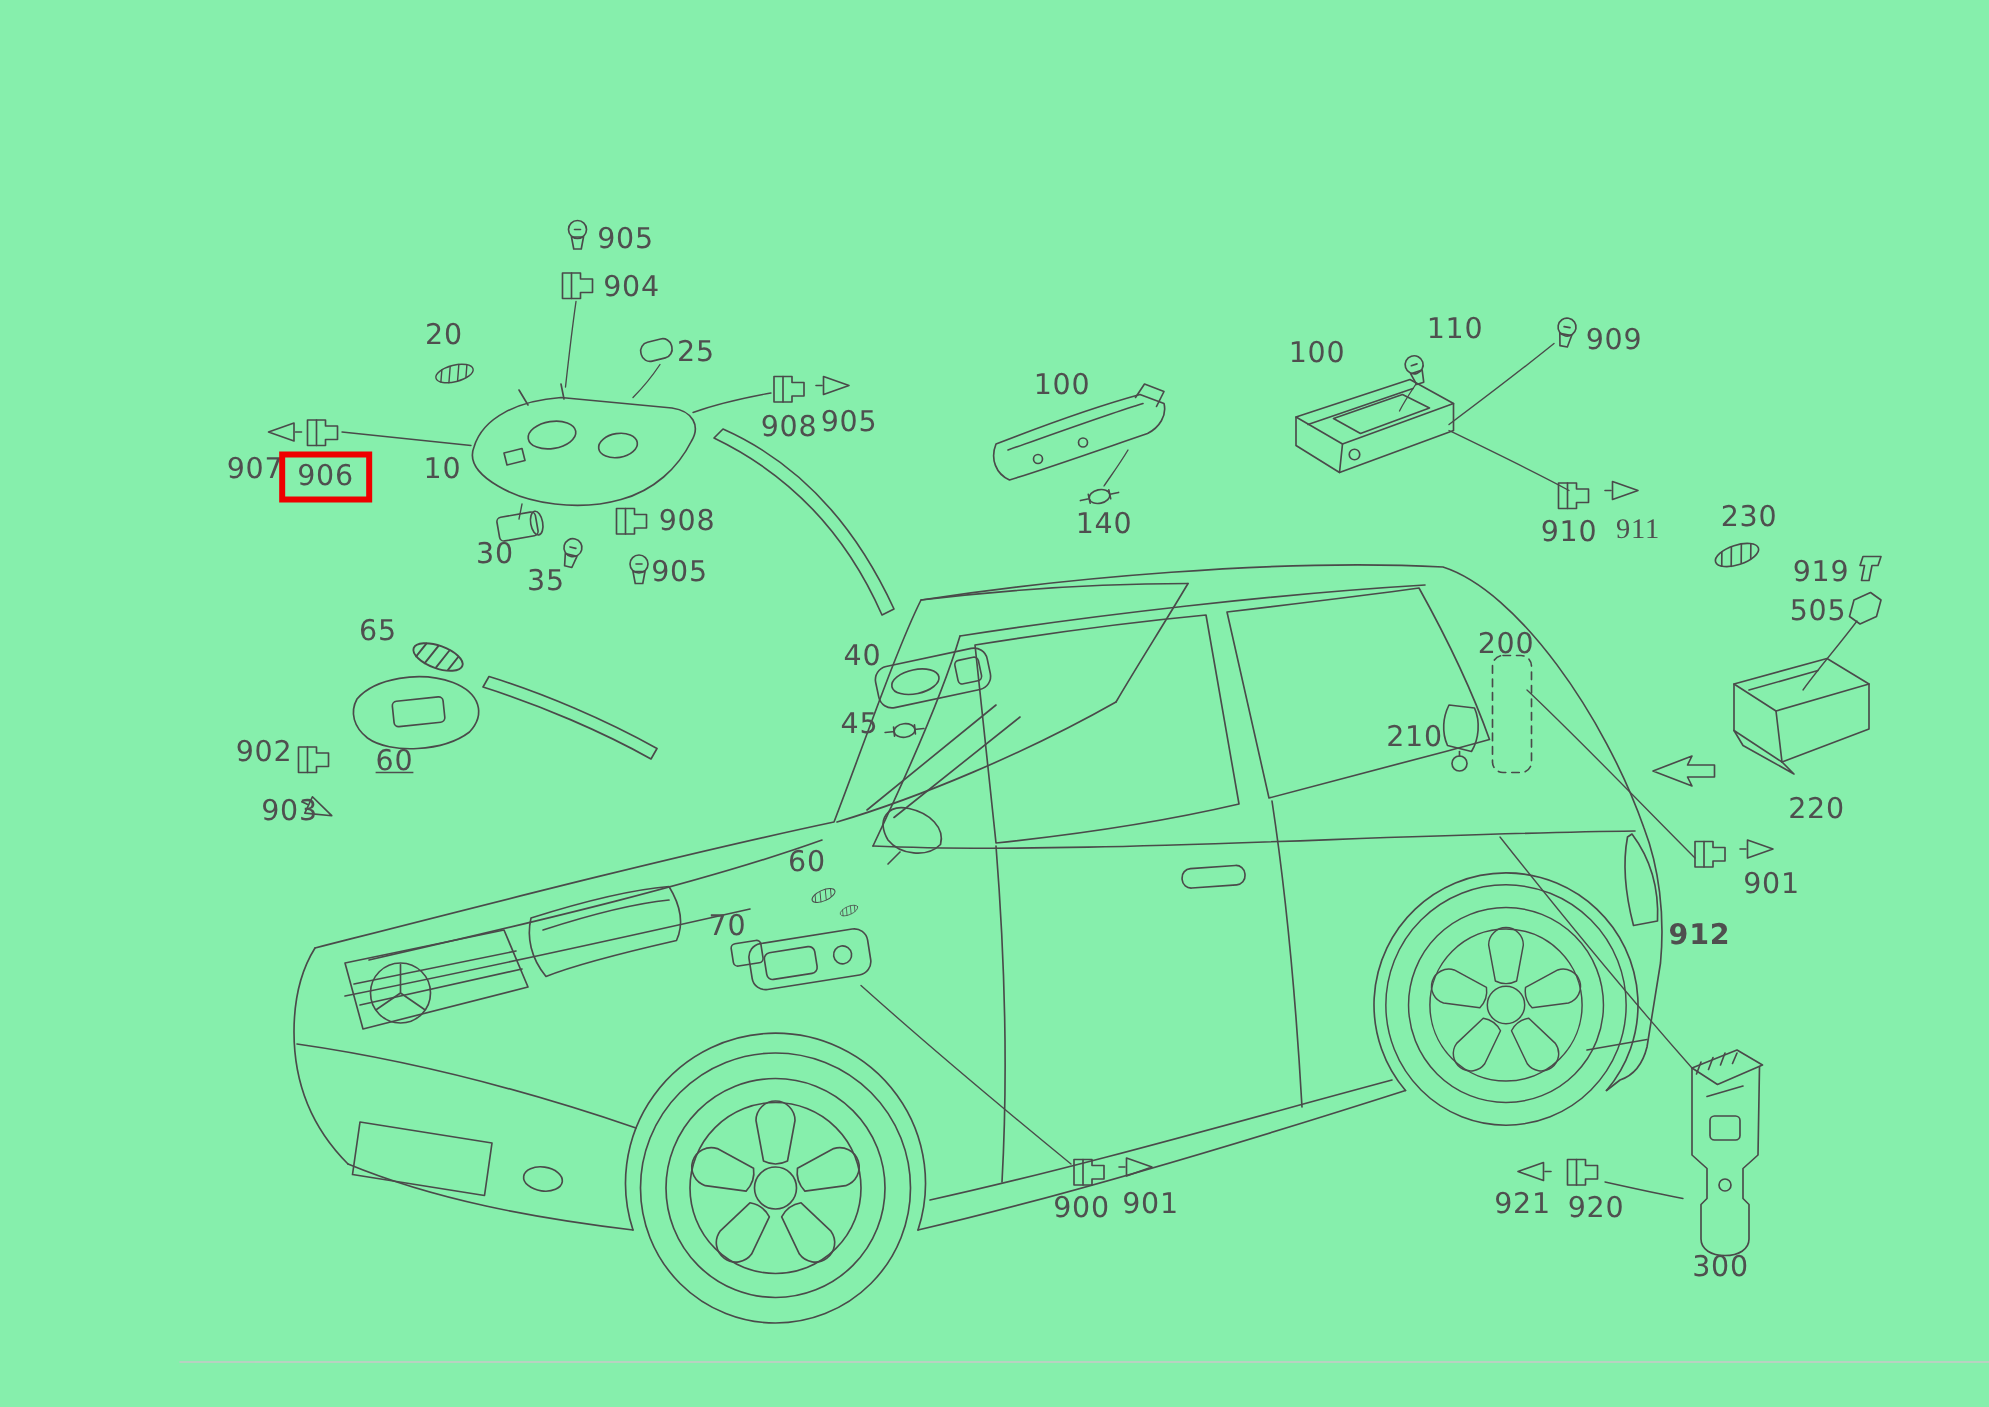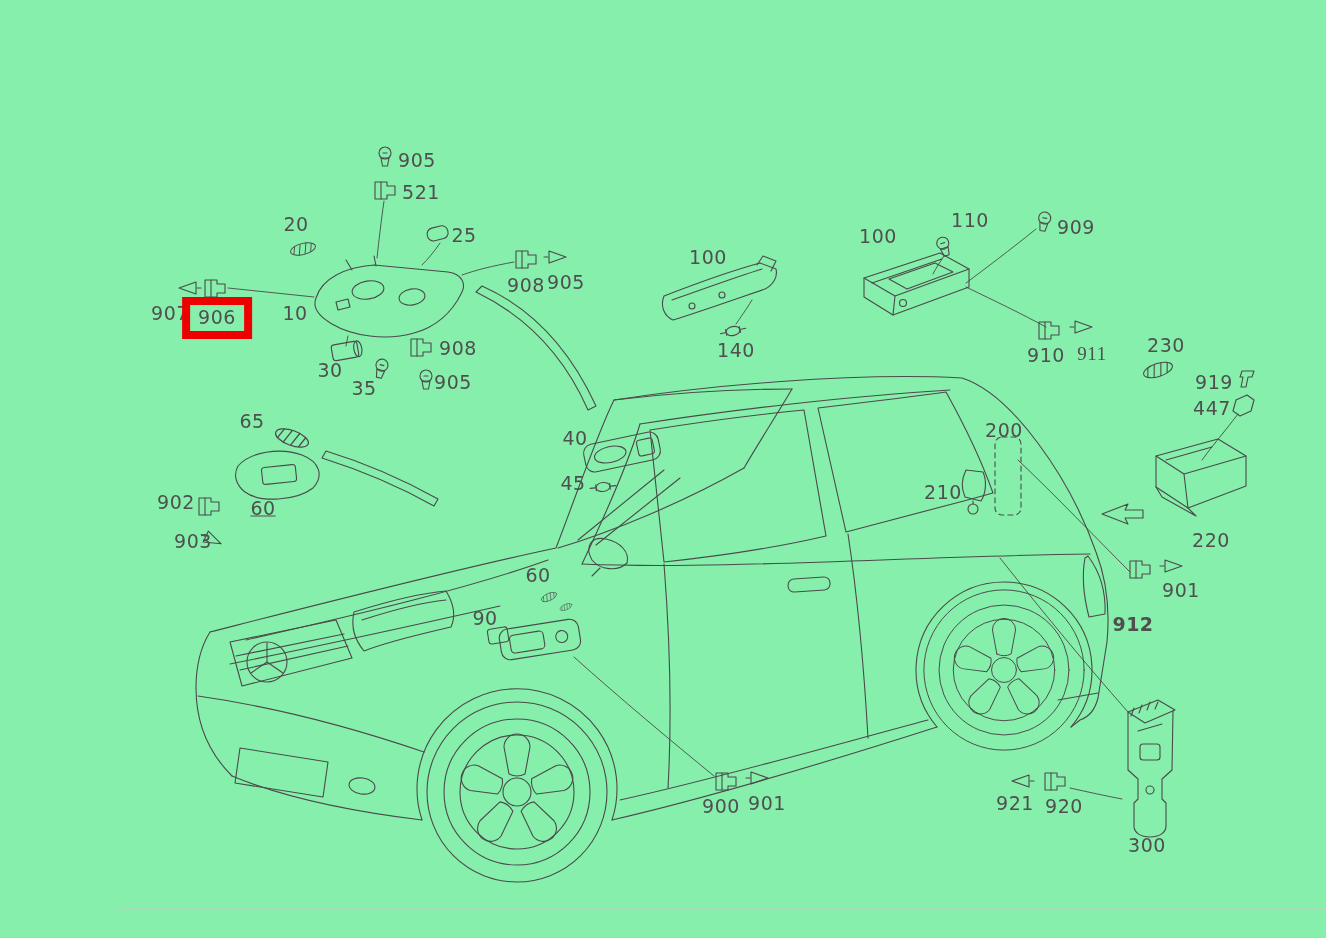--- a/index.html
+++ b/index.html
@@ -18,21 +18,21 @@
     position:absolute;
     transform:translate(-50%,-50%);
     font-size:19px;
     color:#4f4f4f;
     letter-spacing:0.5px;
     white-space:nowrap;
     line-height:1;
     user-select:none;
   }
   .part-label.highlighted{
-    border:8px solid #3b82f6;
+    border:4px solid #3b82f6;
     padding:3px 8px 4px 8px;
   }
 </style>
 </head>
 <body>
 
 <div class="stage">
 
   <svg width="1326" height="938" viewBox="0 0 1326 938" stroke="#4a4a4a" fill="none" stroke-width="1.1" stroke-linecap="round" stroke-linejoin="round">
 
@@ -305,54 +305,54 @@
       <path d="M1238,414 C1226,430 1212,446 1202,460"></path>
       <path d="M1070,788 C1088,792 1106,796 1122,799"></path>
       <path d="M944,256 C940,262 936,268 933,274"></path>
     </g>
 
     <line x1="120" y1="908" x2="1326" y2="908" stroke="#c8c8c8" stroke-width="1"></line>
   </svg>
 
   <div class="labels-layer">
       <div class="part-label" style="left: 417px; top: 160px; color: rgb(79, 79, 79);">905</div>
-      <div class="part-label" style="left: 421px; top: 192px; color: rgb(79, 79, 79);">521</div>
+      <div class="part-label" style="left: 421px; top: 192px; color: rgb(79, 79, 79);">904</div>
       <div class="part-label" style="left: 296px; top: 224px; color: rgb(79, 79, 79);">20</div>
       <div class="part-label" style="left: 464px; top: 235px; color: rgb(79, 79, 79);">25</div>
       <div class="part-label" style="left: 170px; top: 313px; color: rgb(79, 79, 79);">907</div>
       <div class="part-label highlighted" style="left: 217px; top: 318px; color: rgb(79, 79, 79); border-color: rgb(238, 0, 0);">906</div>
       <div class="part-label" style="left: 295px; top: 313px; color: rgb(79, 79, 79);">10</div>
       <div class="part-label" style="left: 526px; top: 285px; color: rgb(79, 79, 79);">908</div>
       <div class="part-label" style="left: 566px; top: 282px; color: rgb(79, 79, 79);">905</div>
       <div class="part-label" style="left: 708px; top: 257px; color: rgb(79, 79, 79);">100</div>
       <div class="part-label" style="left: 736px; top: 350px; color: rgb(79, 79, 79); text-align: center;">140</div>
       <div class="part-label" style="left: 878px; top: 236px; color: rgb(79, 79, 79);">100</div>
       <div class="part-label" style="left: 970px; top: 220px; color: rgb(79, 79, 79);">110</div>
       <div class="part-label" style="left: 1076px; top: 227px; color: rgb(79, 79, 79);">909</div>
       <div class="part-label" style="left: 1046px; top: 355px; color: rgb(79, 79, 79);">910</div>
       <div class="part-label" style="left: 1092px; top: 353px; color: rgb(79, 79, 79); font-family: Liberation Serif, serif;">911</div>
       <div class="part-label" style="left: 1166px; top: 345px; color: rgb(79, 79, 79);">230</div>
       <div class="part-label" style="left: 1214px; top: 382px; color: rgb(79, 79, 79);">919</div>
-      <div class="part-label" style="left: 1212px; top: 408px; color: rgb(79, 79, 79);">447</div>
+      <div class="part-label" style="left: 1212px; top: 408px; color: rgb(79, 79, 79);">505</div>
       <div class="part-label" style="left: 330px; top: 370px; color: rgb(79, 79, 79);">30</div>
       <div class="part-label" style="left: 364px; top: 388px; color: rgb(79, 79, 79);">35</div>
       <div class="part-label" style="left: 458px; top: 348px; color: rgb(79, 79, 79);">908</div>
       <div class="part-label" style="left: 453px; top: 382px; color: rgb(79, 79, 79);">905</div>
       <div class="part-label" style="left: 252px; top: 421px; color: rgb(79, 79, 79);">65</div>
       <div class="part-label" style="left: 263px; top: 508px; color: rgb(79, 79, 79); text-decoration: underline;">60</div>
       <div class="part-label" style="left: 176px; top: 502px; color: rgb(79, 79, 79);">902</div>
       <div class="part-label" style="left: 181px; top: 541px; color: rgb(79, 79, 79); margin-left: 12px;">903</div>
       <div class="part-label" style="left: 575px; top: 438px; color: rgb(79, 79, 79);">40</div>
       <div class="part-label" style="left: 573px; top: 483px; color: rgb(79, 79, 79);">45</div>
       <div class="part-label" style="left: 1004px; top: 430px; color: rgb(79, 79, 79);">200</div>
       <div class="part-label" style="left: 943px; top: 492px; color: rgb(79, 79, 79);">210</div>
       <div class="part-label" style="left: 1211px; top: 540px; color: rgb(79, 79, 79);">220</div>
       <div class="part-label" style="left: 1133px; top: 624px; color: rgb(79, 79, 79); font-weight: bold;">912</div>
       <div class="part-label" style="left: 1181px; top: 590px; color: rgb(79, 79, 79);">901</div>
       <div class="part-label" style="left: 538px; top: 575px; color: rgb(79, 79, 79);">60</div>
-      <div class="part-label" style="left: 485px; top: 618px; color: rgb(79, 79, 79);">90</div>
+      <div class="part-label" style="left: 485px; top: 618px; color: rgb(79, 79, 79);">70</div>
       <div class="part-label" style="left: 721px; top: 806px; color: rgb(79, 79, 79);">900</div>
       <div class="part-label" style="left: 767px; top: 803px; color: rgb(79, 79, 79);">901</div>
       <div class="part-label" style="left: 1015px; top: 803px; color: rgb(79, 79, 79);">921</div>
       <div class="part-label" style="left: 1064px; top: 806px; color: rgb(79, 79, 79);">920</div>
       <div class="part-label" style="left: 1147px; top: 845px; color: rgb(79, 79, 79);">300</div>
     </div>
 </div>
 
 </body></html>

